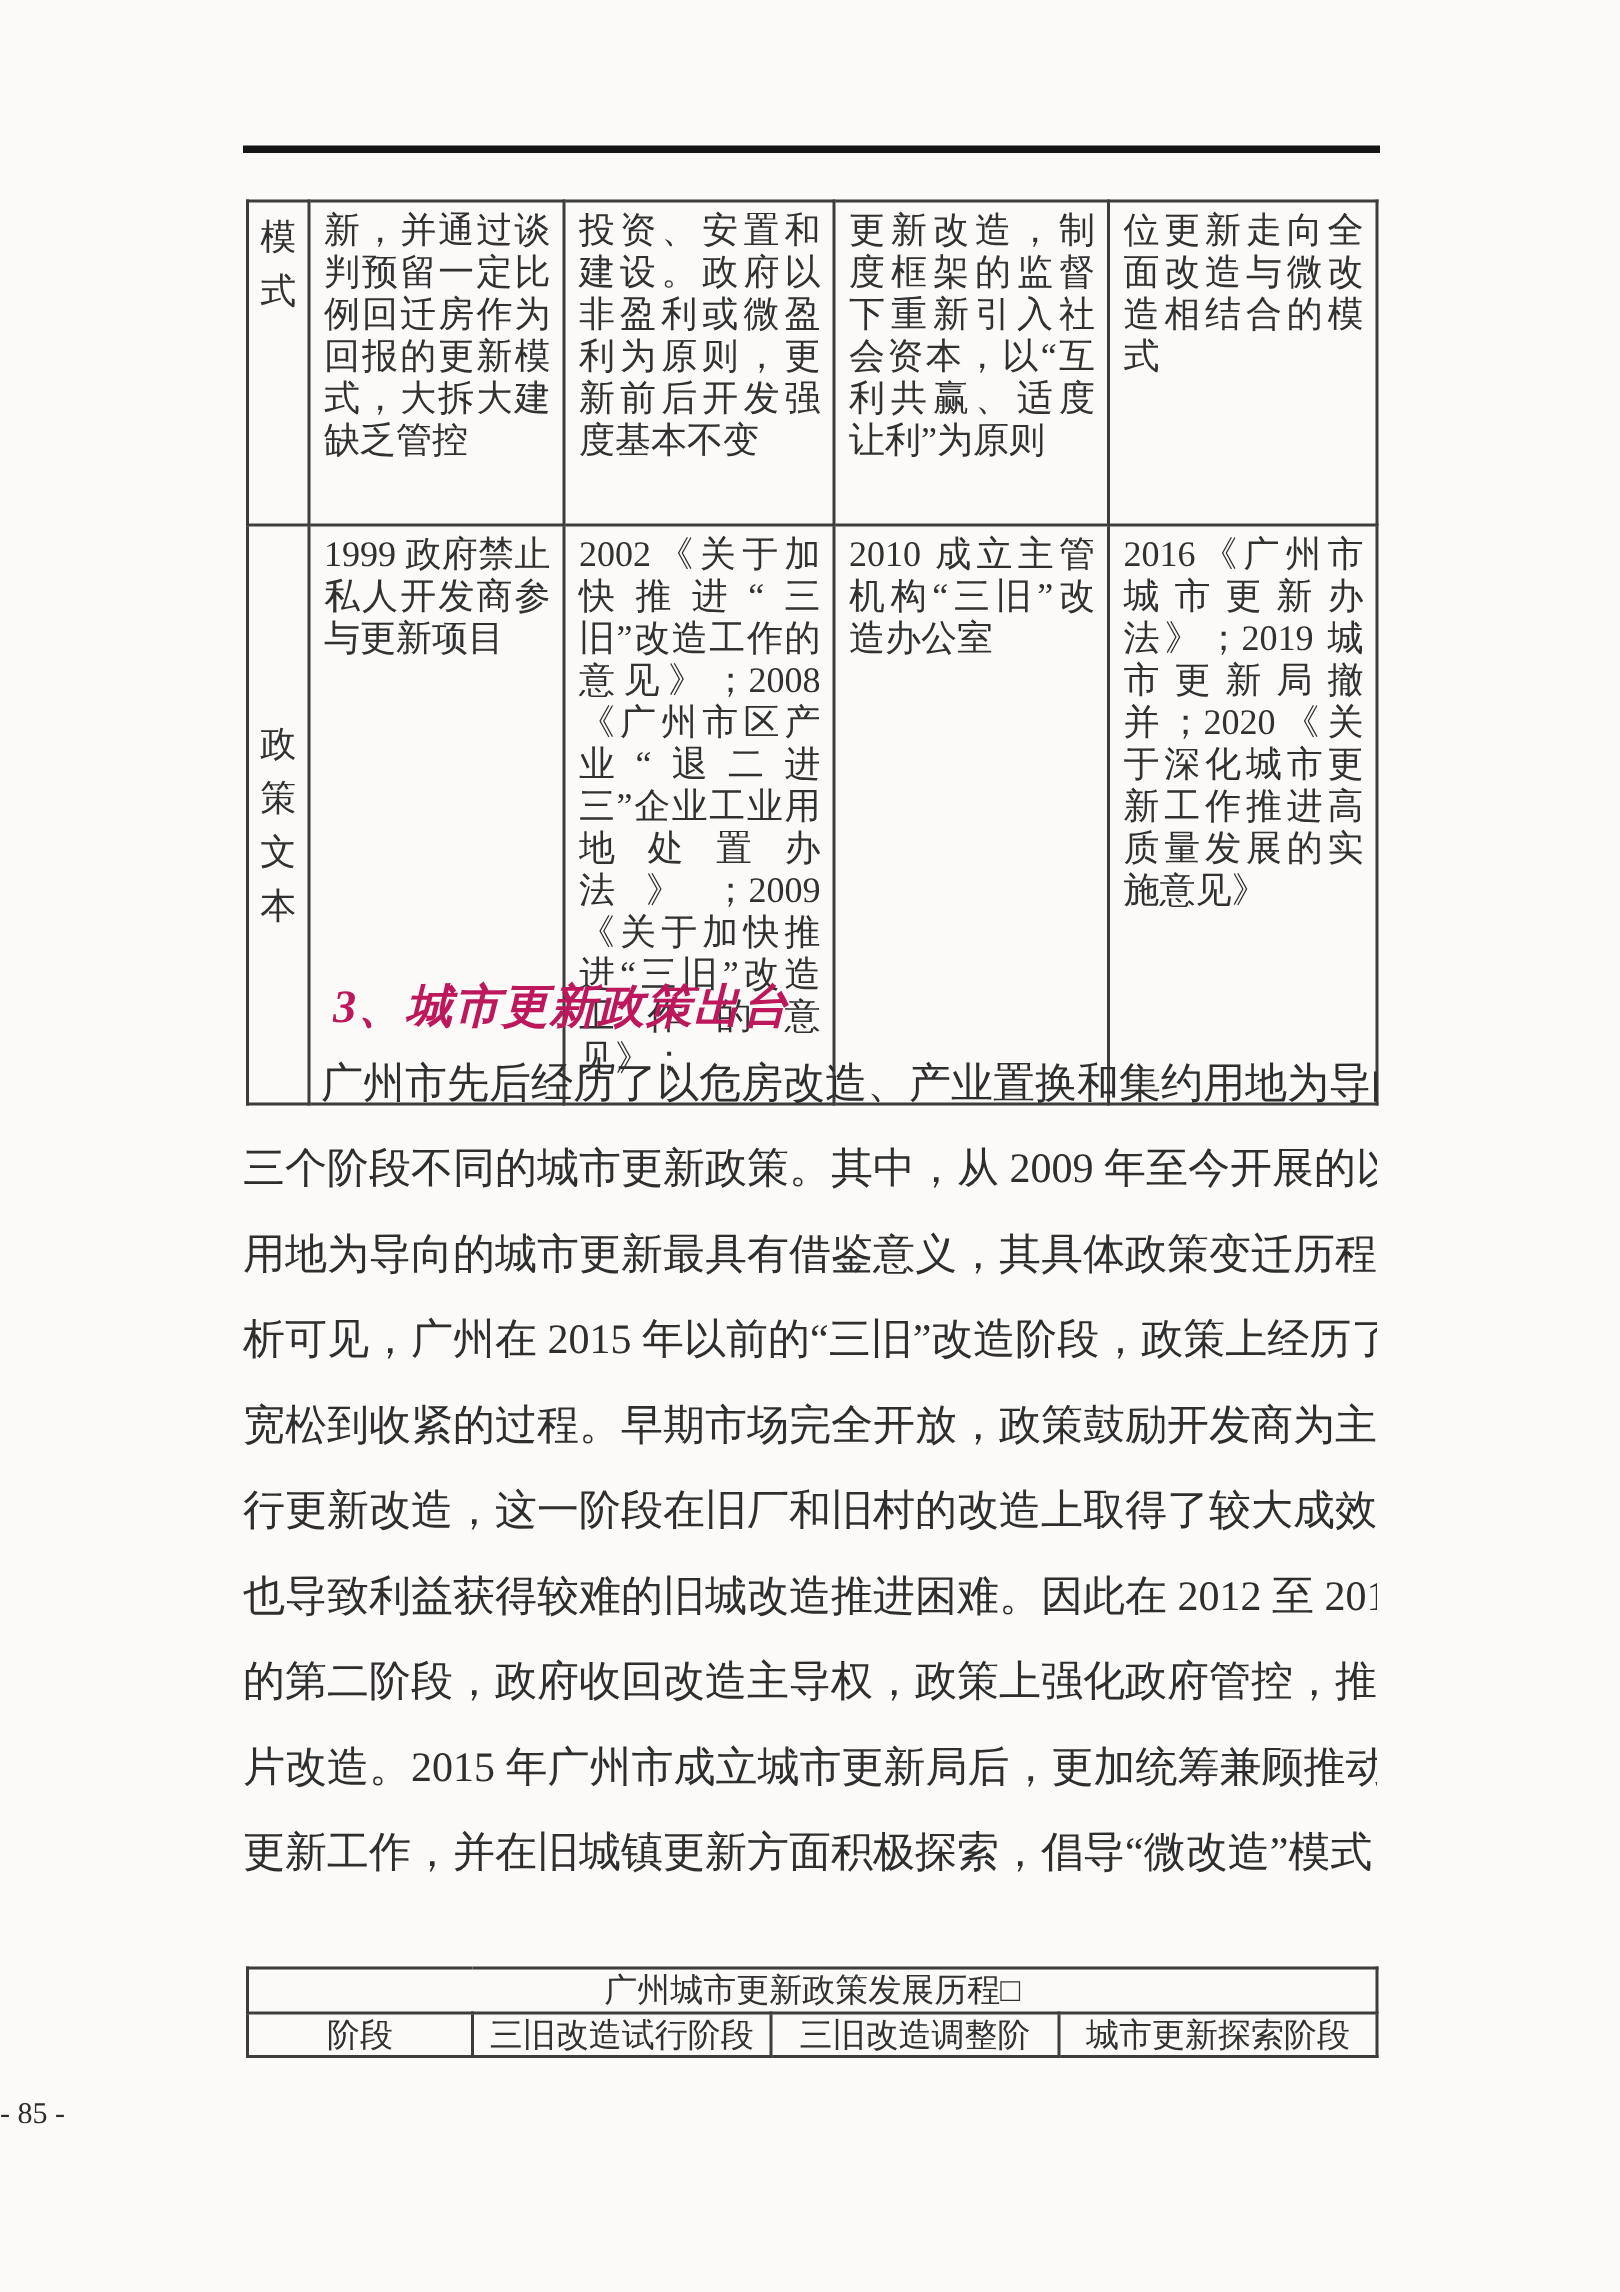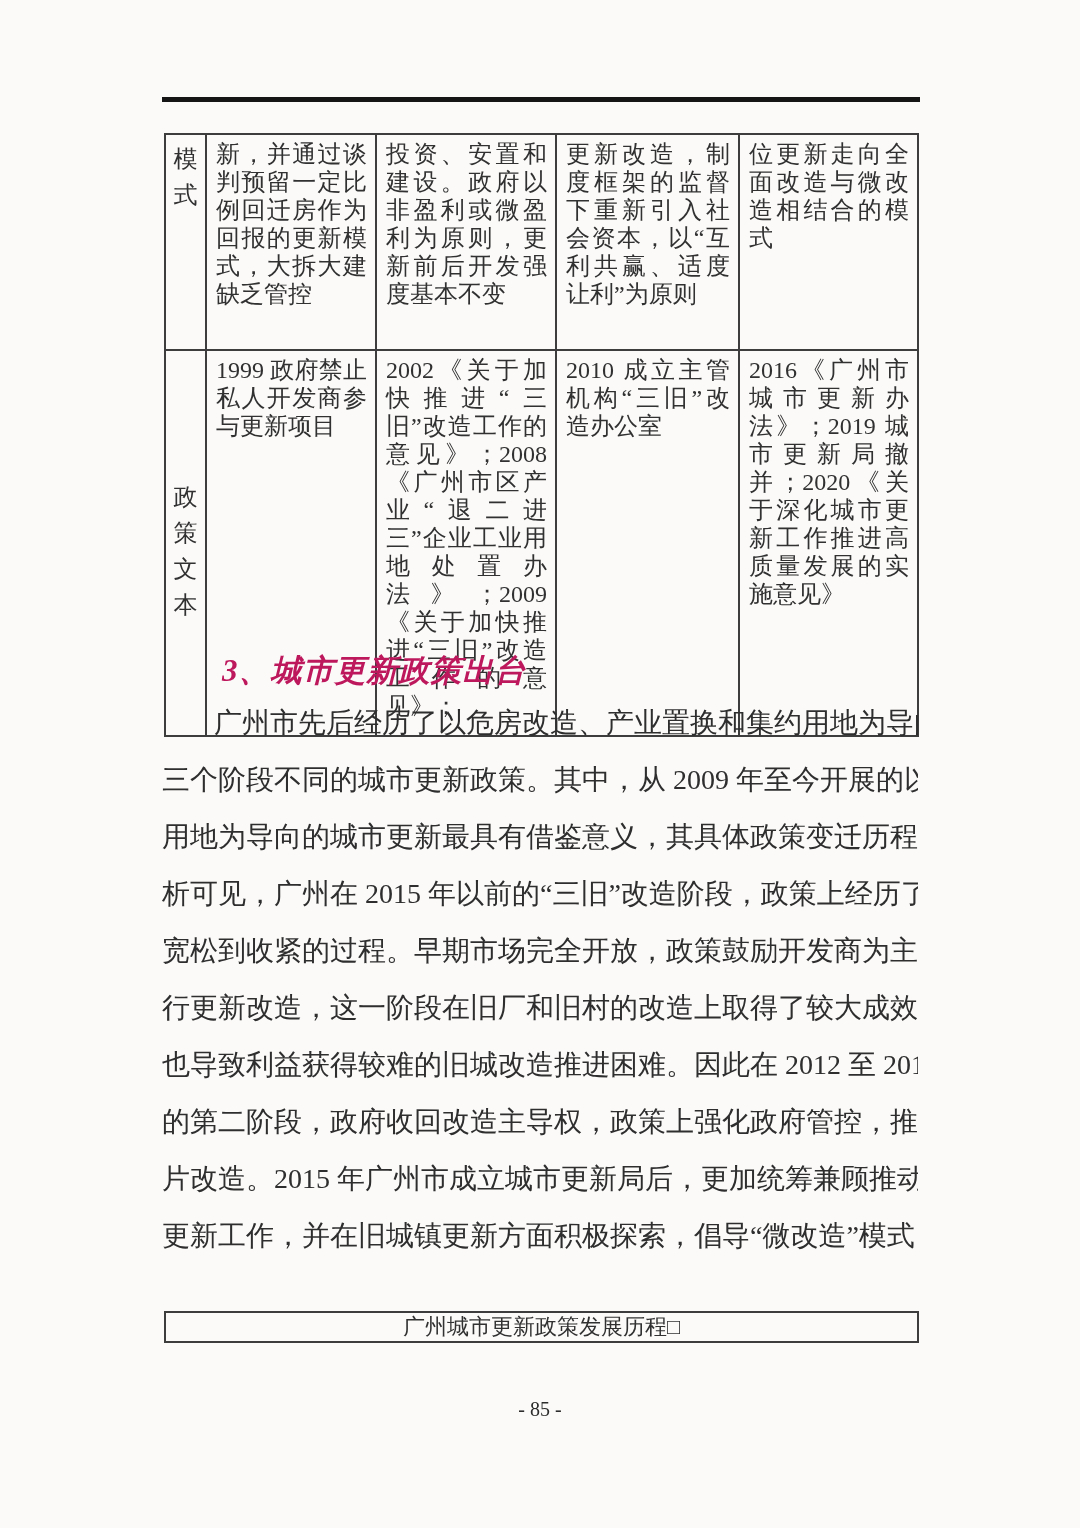--- a/index.html
+++ b/index.html
@@ -93,21 +93,20 @@
     overflow: hidden;
     white-space: nowrap;
   }
   table.t2 tr.title-row { height: 30px; }
   table.t2 tr.head-row { height: 29px; }
   
   .page-number {
     position: absolute;
     left: 0; top: 1398px;
     width: 1080px;
-    text-align: center;
     font-size: 20px;
     color: #2c2c2c;
   }
 </style>
 </head>
 <body>
 
 <div class="page">
 
   <div class="top-rule"></div>
@@ -157,18 +156,24 @@
     <colgroup>
       <col style="width:150px">
         <col style="width:199px">
         <col style="width:192px">
         <col style="width:212px">
     </colgroup>
     <tbody>
       <tr class="title-row">
         <td colspan="4">广州城市更新政策发展历程□</td>
       </tr>
+      <tr class="head-row">
+        <td>阶段</td>
+        <td>三旧改造试行阶段</td>
+        <td>三旧改造调整阶</td>
+        <td>城市更新探索阶段</td>
+      </tr>
     </tbody>
   </table>
 
   <div class="page-number">- 85 -</div>
 
 </div>
 
 </body></html>

